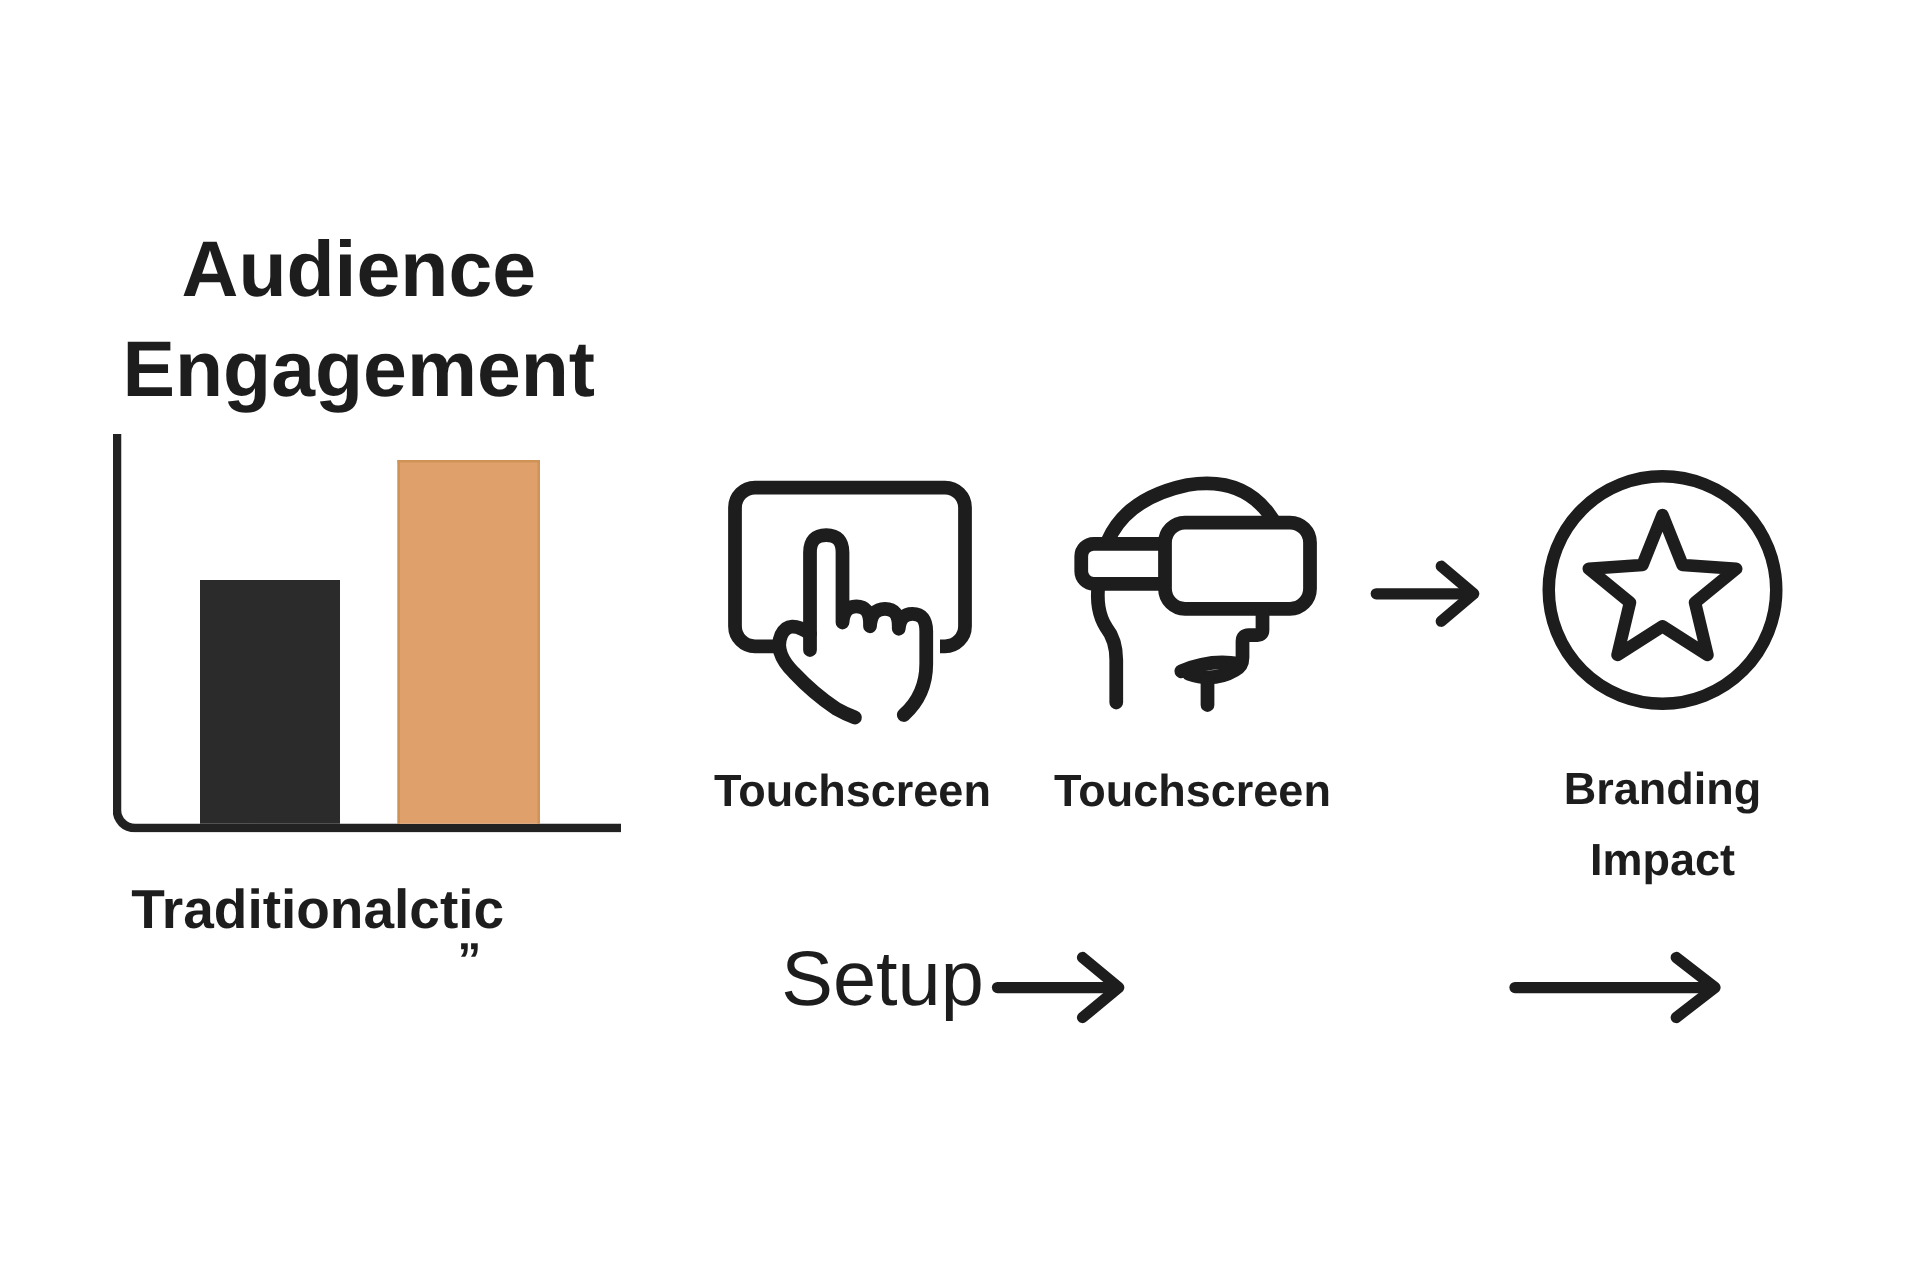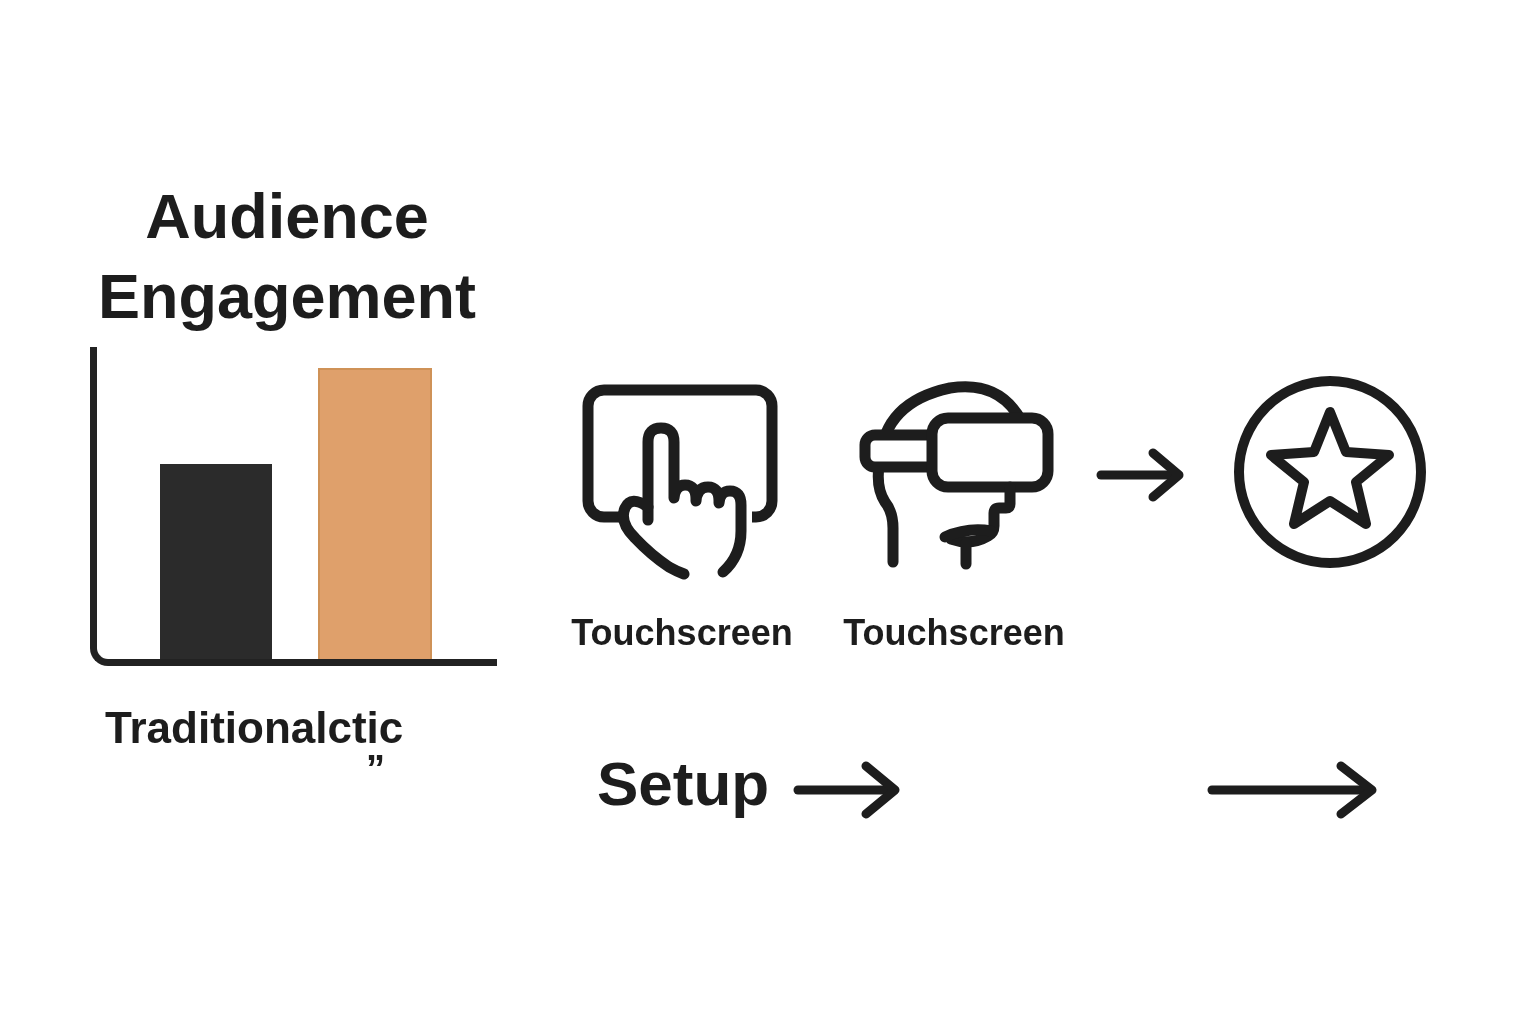--- a/index.html
+++ b/index.html
@@ -29,21 +29,21 @@
   .quote-mark{left:366px;top:748px;font-size:38px;font-weight:700;}
   
   .icon-svg{display:block;}
   .feat-label{
     text-align:center;font-size:36px;font-weight:700;line-height:57px;
   }
   .label-touchscreen{left:532px;top:604px;width:300px;}
   .label-projection{left:804px;top:604px;width:300px;}
   .label-branding{left:1180px;top:602px;width:300px;}
   
-  .flow-text{font-size:62px;font-weight:700;line-height:62px;}
+  .flow-text{font-size:62px;font-weight:400;line-height:62px;margin-left:28px;}
   .flow-setup{left:597px;top:753px;}
   .flow-visibility{left:935px;top:753px;}
   svg .stroke{fill:none;stroke:#1d1d1d;stroke-linecap:round;stroke-linejoin:round;}
   svg .fillwhite{fill:#ffffff;}
 </style>
 </head>
 <body>
 
 <div class="canvas">
 
@@ -87,20 +87,24 @@
 
   <svg class="abs" style="left:1095px;top:445px;" width="95" height="60" viewBox="0 0 95 60">
     <line class="stroke" stroke-width="9" x1="6" y1="30" x2="80" y2="30"></line>
     <polyline class="stroke" stroke-width="9" points="58,8 84,30 58,52"></polyline>
   </svg>
 
   <svg class="abs icon-svg" style="left:1230px;top:370px;" width="200" height="205" viewBox="0 0 200 205">
     <circle class="stroke" cx="100" cy="102" r="91" stroke-width="10"></circle>
     <path class="stroke" stroke-width="10" d="M 100,42 L 116,82 L 159,85 L 126,112 L 136,154 L 100,131 L 64,154 L 74,112 L 41,85 L 84,82 Z"></path>
   </svg>
+  <div class="abs feat-label label-branding">
+    <div>Branding</div>
+    <div>Impact</div>
+  </div>
 
   <span class="abs flow-text flow-setup">Setup</span>
   <svg class="abs" style="left:792px;top:758px;" width="120" height="64" viewBox="0 0 120 64">
     <line class="stroke" stroke-width="9" x1="6" y1="32" x2="98" y2="32"></line>
     <polyline class="stroke" stroke-width="9" points="74,8 103,32 74,56"></polyline>
   </svg>
   <svg class="abs" style="left:1205px;top:758px;" width="180" height="64" viewBox="0 0 180 64">
     <line class="stroke" stroke-width="9" x1="7" y1="32" x2="160" y2="32"></line>
     <polyline class="stroke" stroke-width="9" points="136,8 167,32 136,56"></polyline>
   </svg>

